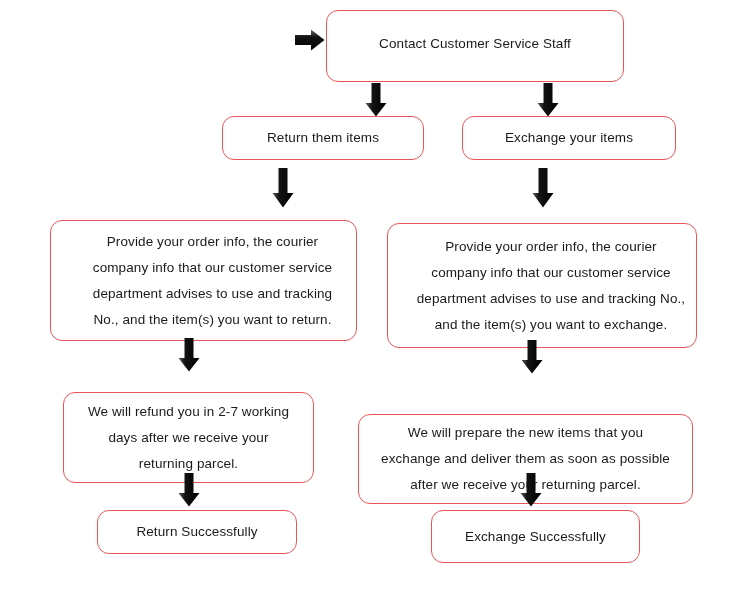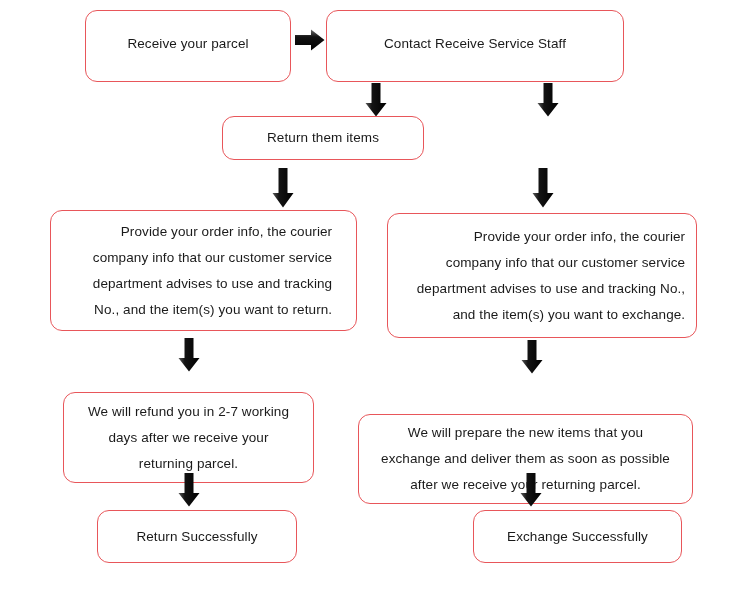--- a/index.html
+++ b/index.html
@@ -41,60 +41,58 @@
     align-items: flex-start;
     padding-top: 20px;
     text-align: center;
   }
   .node.mid-text {
     align-items: center;
     text-align: center;
   }
   .node.left-text {
     align-items: center;
-    text-align: right;
+    text-align: center;
+    margin-top: 10px;
   }
   .node.left-text .txt {
     padding-left: 18px;
   }
 
   
   .arrow-down {
     position: absolute;
     width: 22px;
   }
   .arrow-down svg, .arrow-right svg { display: block; }
   .arrow-right {
     position: absolute;
   }
 </style>
 </head>
 <body>
 
 <div id="canvas">
 
-  <div class="node top-text" style="left:85px; top:10px; width:206px; height:72px;">
-    <span class="txt">Receive your parcel</span>
-  </div>
 
   <div class="arrow-right" style="left:295px; top:29px; width:30px; height:22px;">
     <svg width="30" height="22" viewBox="0 0 30 22">
       <defs>
         <linearGradient id="gR" x1="0" y1="0" x2="0" y2="1">
           <stop offset="0%" stop-color="#6e6e6e"></stop>
           <stop offset="35%" stop-color="#131313"></stop>
           <stop offset="100%" stop-color="#000000"></stop>
         </linearGradient>
       </defs>
       <path d="M0 6 L16 6 L16 0.5 L29.5 11 L16 21.5 L16 16 L0 16 Z" fill="url(#gR)"></path>
     </svg>
   </div>
 
   <div class="node top-text" style="left:326px; top:10px; width:298px; height:72px;">
-    <span class="txt">Contact Receive Service Staff</span>
+    <span class="txt">Contact Customer Service Staff</span>
   </div>
 
   <div class="arrow-down" style="left:365px; top:83px; width:22px; height:34px;">
     <svg width="22" height="34" viewBox="0 0 22 34">
       <defs>
         <linearGradient id="gD" x1="0" y1="0" x2="1" y2="0">
           <stop offset="0%" stop-color="#5a5a5a"></stop>
           <stop offset="30%" stop-color="#141414"></stop>
           <stop offset="100%" stop-color="#000000"></stop>
         </linearGradient>
@@ -106,20 +104,23 @@
   <div class="arrow-down" style="left:537px; top:83px; width:22px; height:34px;">
     <svg width="22" height="34" viewBox="0 0 22 34">
       <path d="M6.5 0 L15.5 0 L15.5 20 L21.5 20 L11 33.5 L0.5 20 L6.5 20 Z" fill="url(#gD)"></path>
     </svg>
   </div>
 
   <div class="node mid-text" style="left:222px; top:116px; width:202px; height:44px;">
     <span class="txt">Return them items</span>
   </div>
 
+  <div class="node mid-text" style="left:462px; top:116px; width:214px; height:44px;">
+    <span class="txt">Exchange your items</span>
+  </div>
 
   <div class="arrow-down" style="left:272px; top:168px; width:22px; height:40px;">
     <svg width="22" height="40" viewBox="0 0 22 40">
       <path d="M6.5 0 L15.5 0 L15.5 25 L21.5 25 L11 39.5 L0.5 25 L6.5 25 Z" fill="url(#gD)"></path>
     </svg>
   </div>
 
   <div class="arrow-down" style="left:532px; top:168px; width:22px; height:40px;">
     <svg width="22" height="40" viewBox="0 0 22 40">
       <path d="M6.5 0 L15.5 0 L15.5 25 L21.5 25 L11 39.5 L0.5 25 L6.5 25 Z" fill="url(#gD)"></path>
@@ -169,21 +170,21 @@
       <path d="M6.5 0 L15.5 0 L15.5 20 L21.5 20 L11 33.5 L0.5 20 L6.5 20 Z" fill="url(#gD)"></path>
     </svg>
   </div>
 
   <div class="arrow-down" style="left:520px; top:473px; width:22px; height:34px;">
     <svg width="22" height="34" viewBox="0 0 22 34">
       <path d="M6.5 0 L15.5 0 L15.5 20 L21.5 20 L11 33.5 L0.5 20 L6.5 20 Z" fill="url(#gD)"></path>
     </svg>
   </div>
 
-  <div class="node mid-text" style="left:97px; top:510px; width:200px; height:53px;">
+  <div class="node mid-text" style="left:97px; top:510px; width:200px; height:44px;">
     <span class="txt">Return Successfully</span>
   </div>
 
-  <div class="node mid-text" style="left:431px; top:510px; width:209px; height:53px;margin-left:42px;">
+  <div class="node mid-text" style="left:431px; top:510px; width:209px; height:53px;">
     <span class="txt">Exchange Successfully</span>
   </div>
 
 </div>
 
 </body></html>

